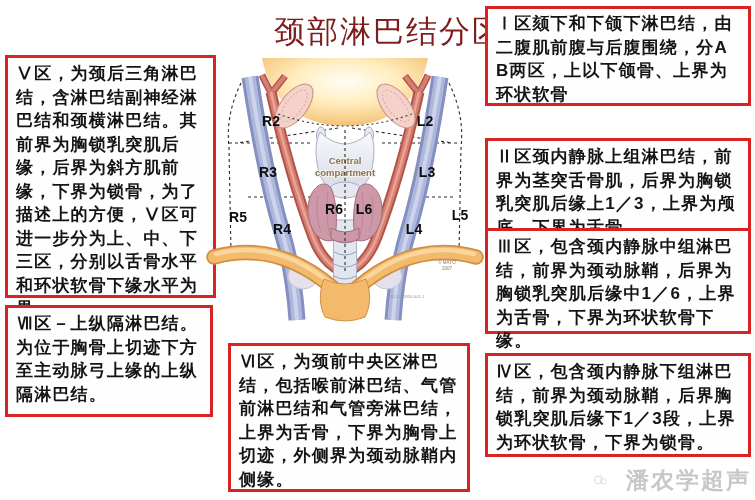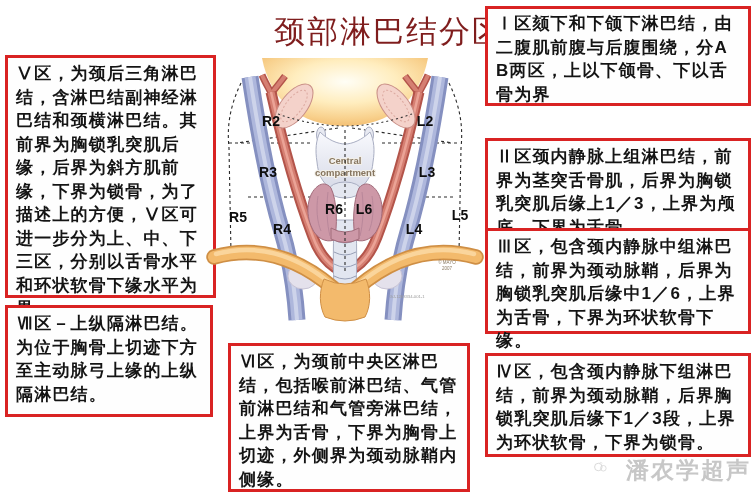--- a/index.html
+++ b/index.html
@@ -18,39 +18,39 @@
   }
   .box-v   {left:5px;  top:55px;  width:211px;height:243px;}
   .box-vii {left:5px;  top:305px; width:208px;height:112px;}
   .box-vi  {left:228px;top:343px; width:242px;height:149px;}
   .box-i   {left:485px;top:6px;   width:266px;height:100px;padding-top:3px;}
   .box-ii  {left:485px;top:118px; width:266px;height:108px;margin-top:20px;}
   .box-iii {left:485px;top:228px; width:266px;height:106px;}
   .box-iv  {left:485px;top:353px; width:266px;height:104px;}
   .diagram{position:absolute;left:205px;top:55px;width:280px;height:290px;}
   .watermark{
-    position:absolute;left:593px;top:444px;width:158px;height:42px;
-    display:flex;align-items:flex-end;gap:18px;
+    position:absolute;left:593px;top:459px;width:158px;height:42px;
+    display:flex;align-items:center;gap:18px;
   }
   .watermark-text{
     font-size:23px;font-weight:700;color:#c7c7c7;letter-spacing:2px;white-space:nowrap;
   }
   svg text{font-family:"Liberation Sans", sans-serif;}
 </style>
 </head>
 <body>
 
 <div class="canvas">
 
   <div class="title">颈部淋巴结分区</div>
 
   <div class="zone-box box-v"><span>Ⅴ区，为颈后三角淋巴结，含淋巴结副神经淋巴结和颈横淋巴结。其前界为胸锁乳突肌后缘，后界为斜方肌前缘，下界为锁骨，为了描述上的方便，Ⅴ区可进一步分为上、中、下三区，分别以舌骨水平和环状软骨下缘水平为界。</span></div>
   <div class="zone-box box-vii"><span>Ⅶ区－上纵隔淋巴结。为位于胸骨上切迹下方至主动脉弓上缘的上纵隔淋巴结。</span></div>
   <div class="zone-box box-vi"><span>Ⅵ区，为颈前中央区淋巴结，包括喉前淋巴结、气管前淋巴结和气管旁淋巴结，上界为舌骨，下界为胸骨上切迹，外侧界为颈动脉鞘内侧缘。</span></div>
-  <div class="zone-box box-i"><span>Ⅰ区颏下和下颌下淋巴结，由二腹肌前腹与后腹围绕，分AB两区，上以下颌骨、下以舌骨为界</span></div>
+  <div class="zone-box box-i"><span>Ⅰ区颏下和下颌下淋巴结，由二腹肌前腹与后腹围绕，分AB两区，上以下颌骨、上界为环状软骨</span></div>
   <div class="zone-box box-ii"><span>Ⅱ区颈内静脉上组淋巴结，前界为茎突舌骨肌，后界为胸锁乳突肌后缘上1／3，上界为颅底，下界为舌骨</span></div>
   <div class="zone-box box-iii"><span>Ⅲ区，包含颈内静脉中组淋巴结，前界为颈动脉鞘，后界为胸锁乳突肌后缘中1／6，上界为舌骨，下界为环状软骨下缘。</span></div>
   <div class="zone-box box-iv"><span>Ⅳ区，包含颈内静脉下组淋巴结，前界为颈动脉鞘，后界胸锁乳突肌后缘下1／3段，上界为环状软骨，下界为锁骨。</span></div>
 
   <svg class="diagram" viewBox="205 55 280 290">
     <defs>
       <radialGradient id="chinG" cx="50%" cy="35%" r="70%">
         <stop offset="0%" stop-color="#fffef6"></stop>
         <stop offset="45%" stop-color="#ffedbe"></stop>
         <stop offset="78%" stop-color="#f8d08c"></stop>

